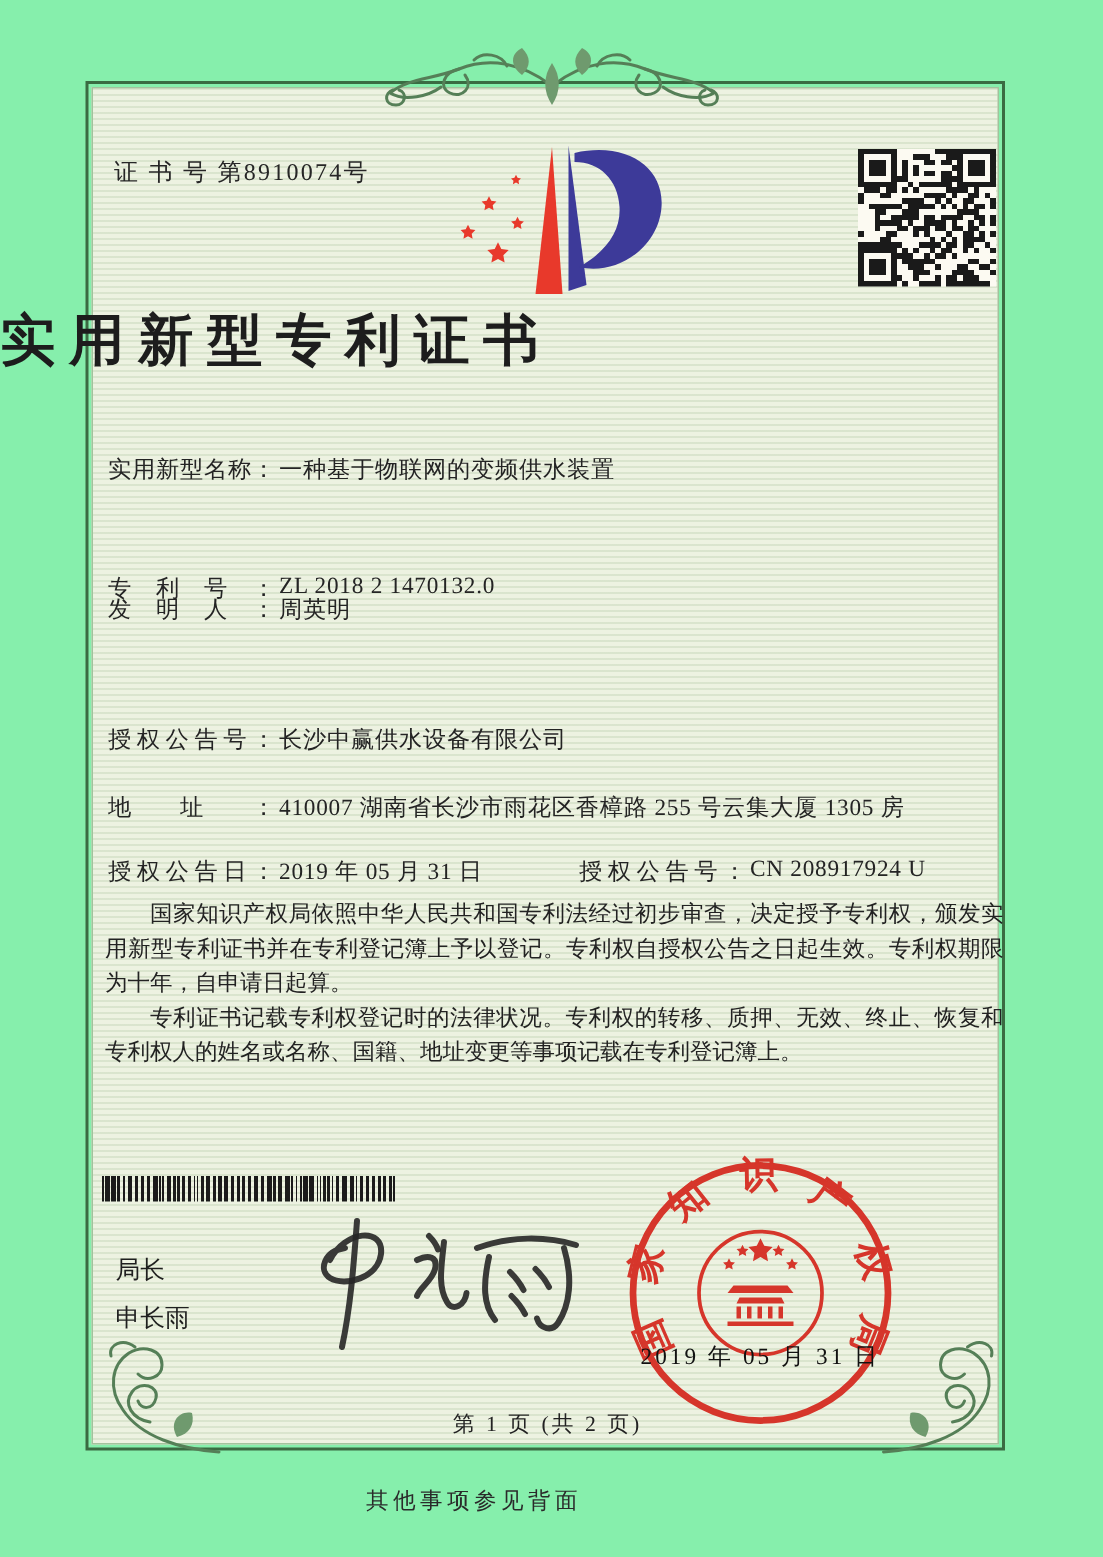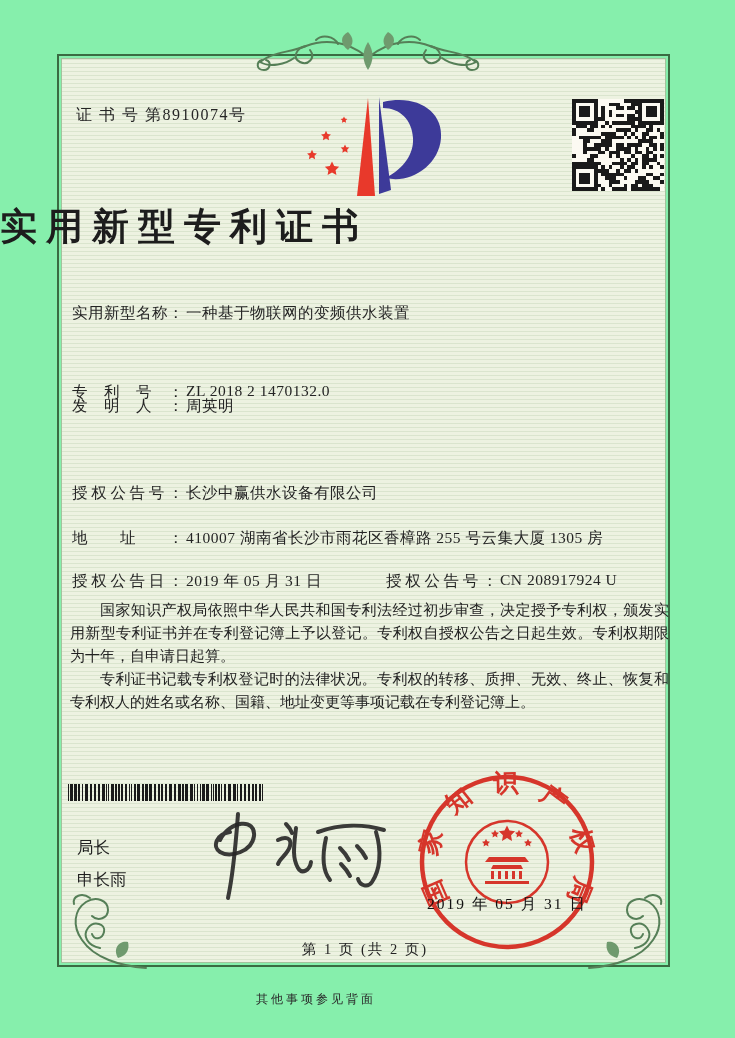--- a/index.html
+++ b/index.html
@@ -70,21 +70,21 @@
   .seal-date{
     position:absolute;left:427px;top:894px;z-index:5;
     font-size:15.5px;letter-spacing:2px;color:#111;
   }
   .page-indicator{
     position:absolute;left:0;top:940px;width:730px;z-index:2;
     text-align:center;font-size:14.5px;color:#222;letter-spacing:2px;
   }
   .back-note{
     position:absolute;left:0;top:991px;width:632px;z-index:2;
-    text-align:center;font-size:12px;color:#2a2a2a;letter-spacing:3px;
+    text-align:center;font-size:15px;color:#2a2a2a;letter-spacing:3px;
   }
 </style>
 </head>
 <body>
 
 <div class="photo">
 
   <div class="frame">
     <div class="frame-inner"></div>
   </div>

